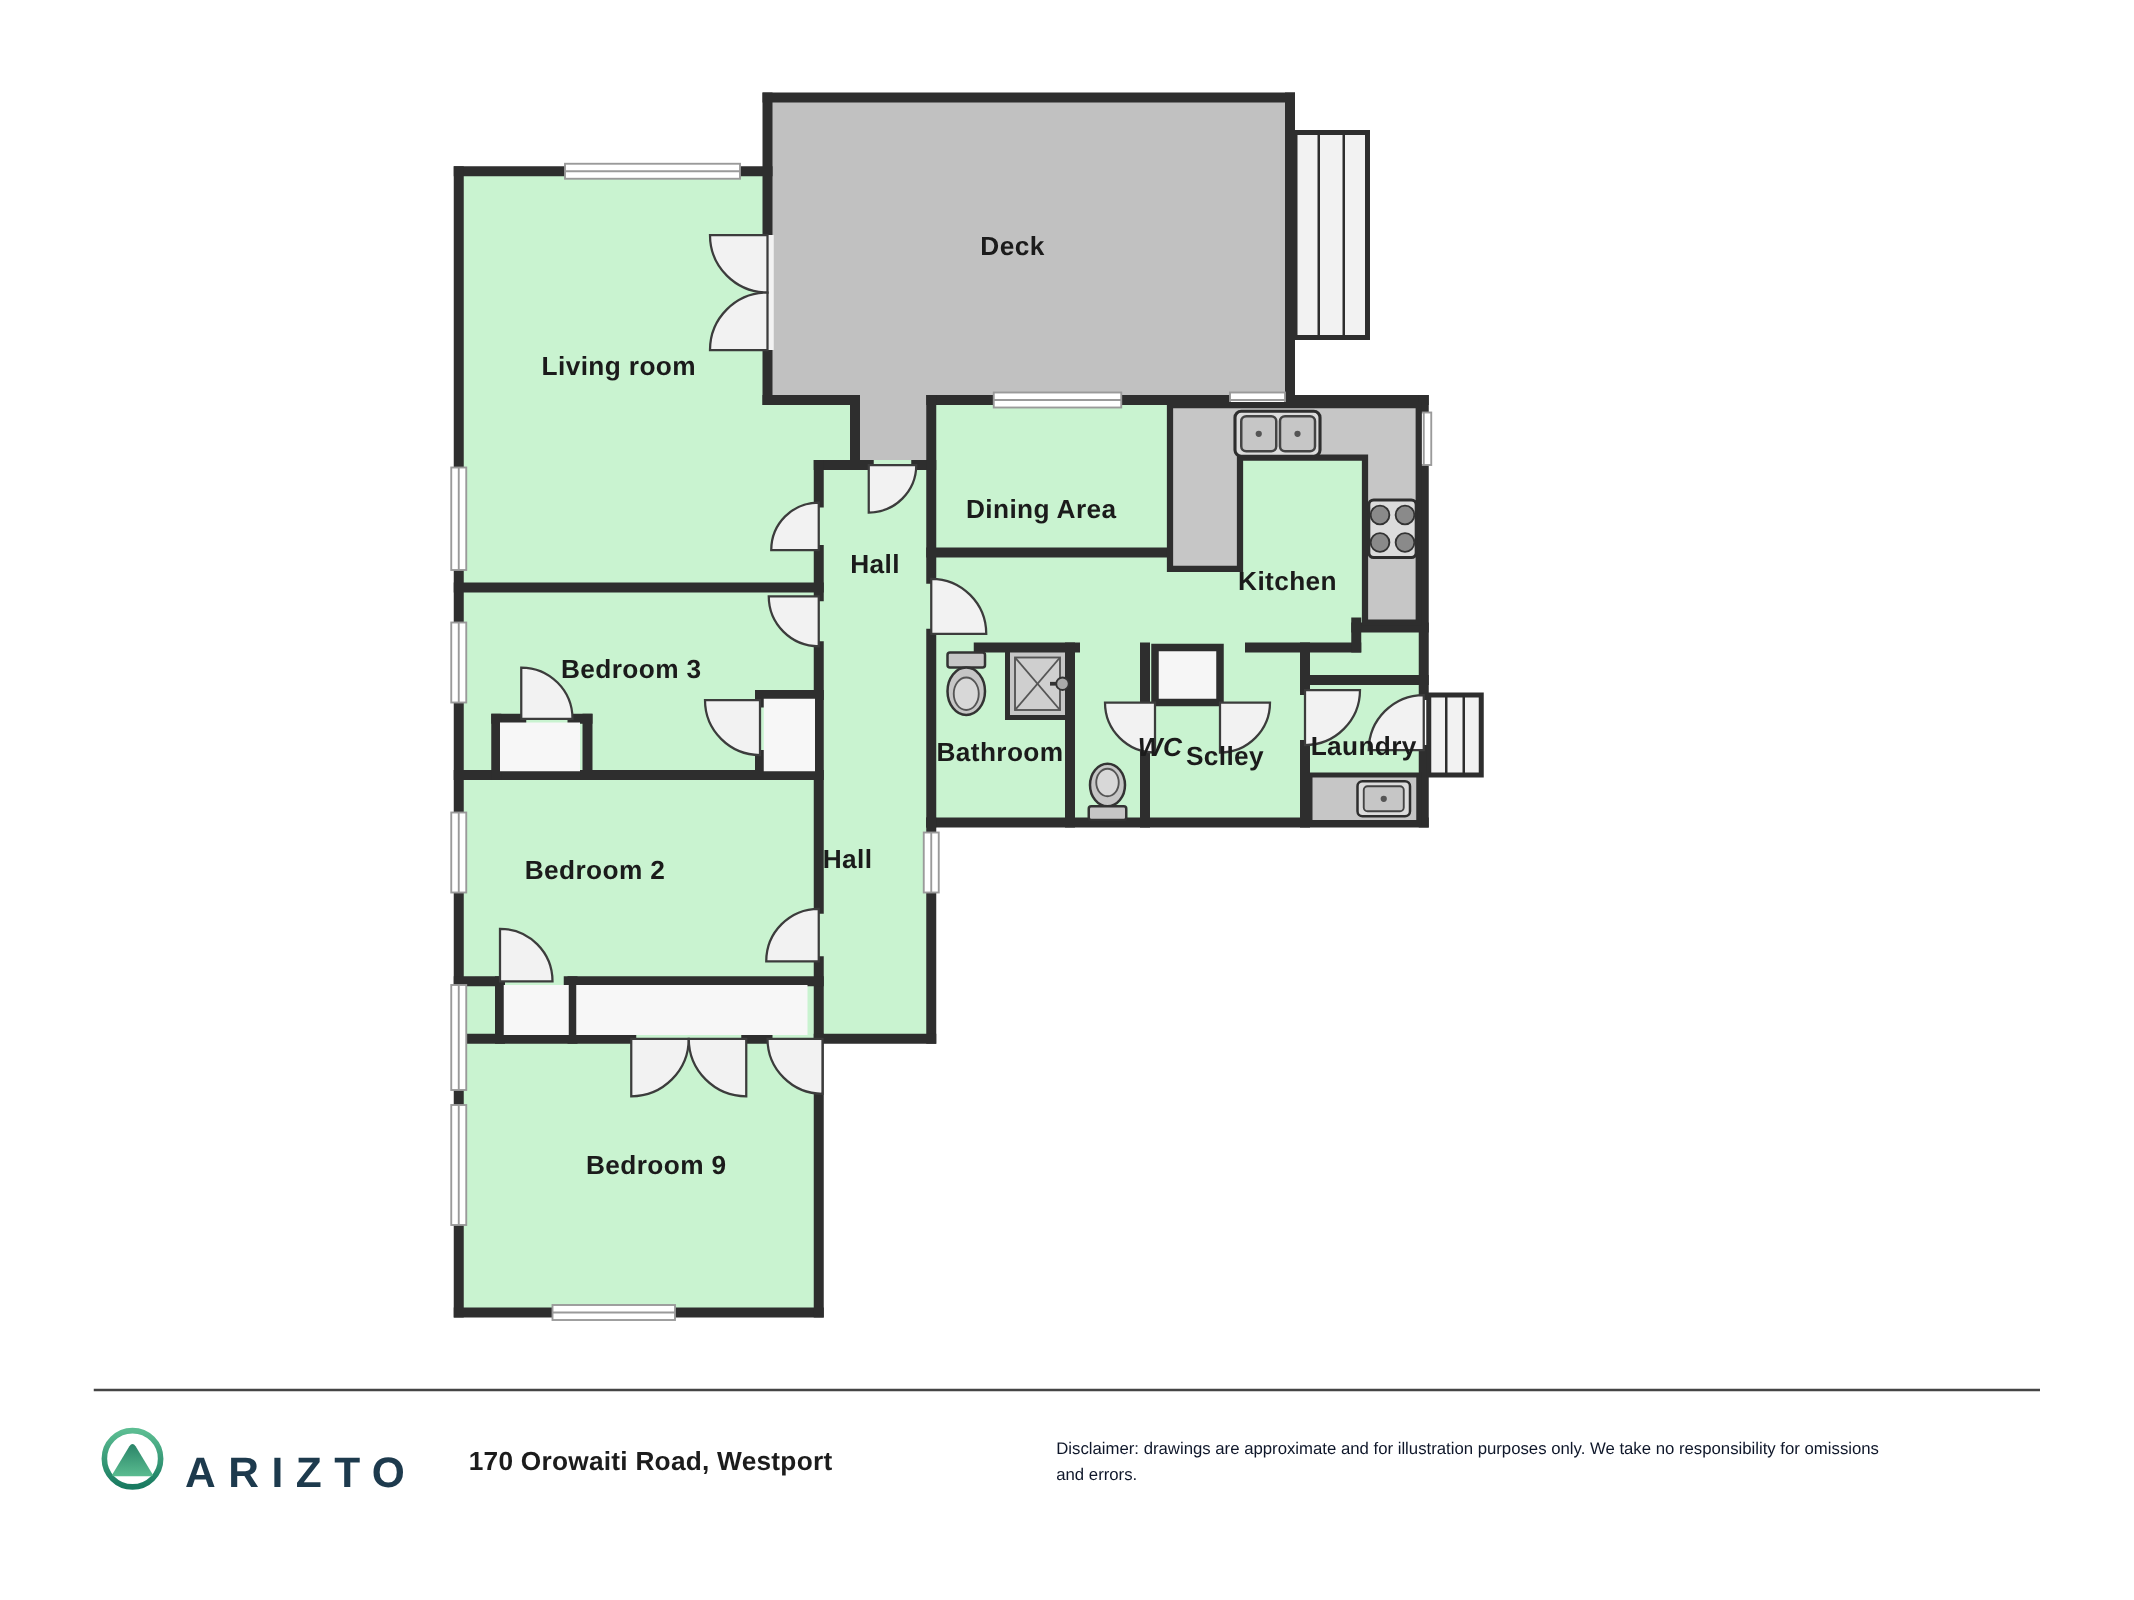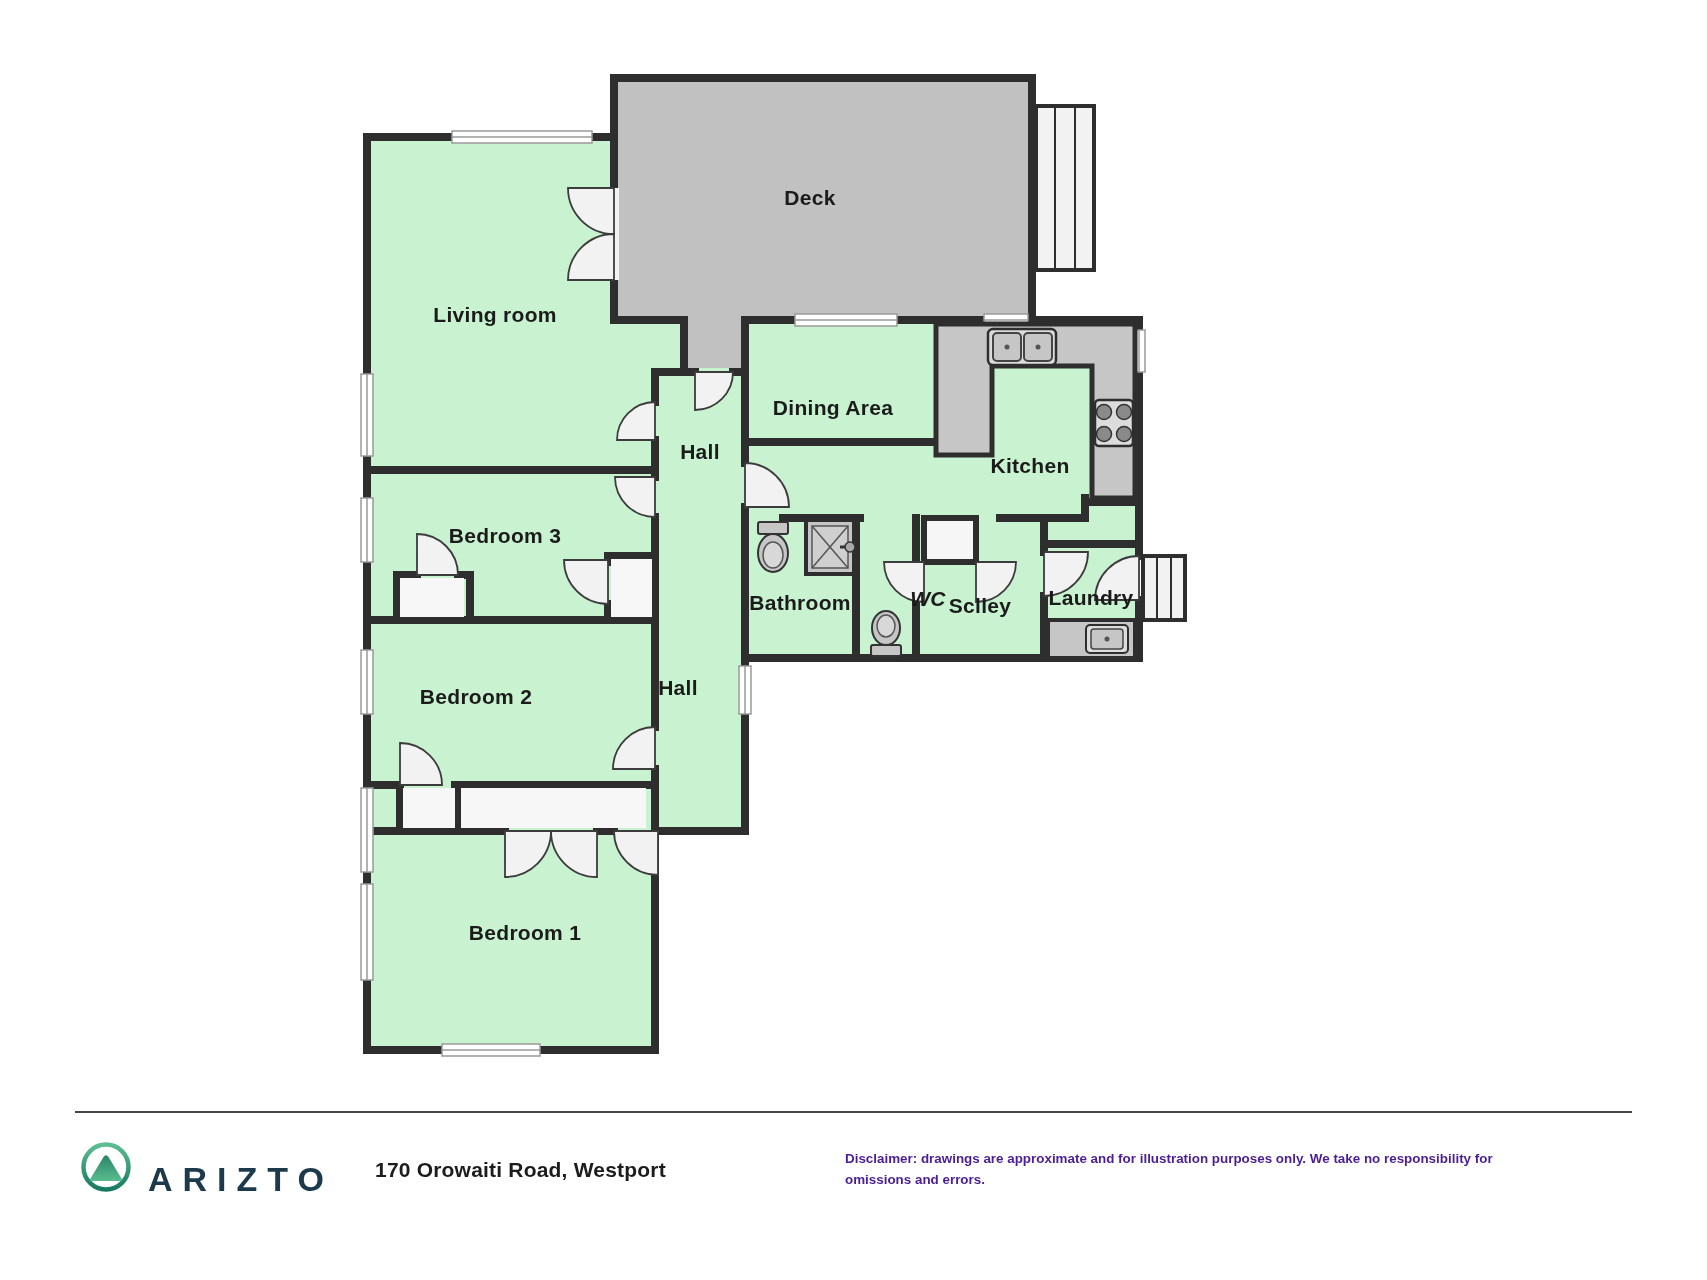--- a/index.html
+++ b/index.html
@@ -3,21 +3,21 @@
 <meta charset="utf-8">
 <style>
   html,body{margin:0;padding:0;background:#fff;}
   body{width:1707px;height:1280px;position:relative;overflow:hidden;
        font-family:"Liberation Sans",sans-serif;}
   #stage{position:absolute;left:0;top:0;width:1707px;height:1280px;}
   svg.plan{position:absolute;left:0;top:0;}
   .lbl{position:absolute;transform:translate(-50%,-50%);font-weight:700;
        font-size:21px;color:#1b1b1b;letter-spacing:.3px;white-space:nowrap;}
   
-  .lbl-living{left:495px;top:294px;margin-top:21px;}
+  .lbl-living{left:495px;top:294px;}
   .lbl-deck{left:810px;top:198px;}
   .lbl-hall-upper{left:700px;top:452px;}
   .lbl-dining{left:833px;top:408px;}
   .lbl-kitchen{left:1030px;top:466px;}
   .lbl-bathroom{left:800px;top:603px;}
   .lbl-wc{left:928px;top:599px;font-style:italic;}
   .lbl-scullery{left:980px;top:606px;}
   .lbl-laundry{left:1091px;top:598px;}
   .lbl-hall-lower{left:678px;top:688px;}
   .lbl-bed3{left:505px;top:536px;}
@@ -25,21 +25,21 @@
   .lbl-bed1{left:525px;top:933px;}
   
   .divider{position:absolute;left:75px;top:1111px;width:1557px;height:2px;
            background:#454545;}
   .logo{position:absolute;left:80px;top:1141px;width:52px;height:52px;}
   .brand{position:absolute;left:148px;top:1167px;transform:translateY(-50%);
          font-size:34px;font-weight:700;letter-spacing:10px;color:#1d3a4d;margin-top:12px;}
   .address{position:absolute;left:375px;top:1170px;transform:translateY(-50%);
            font-size:21px;font-weight:700;color:#1c1c1c;letter-spacing:.2px;}
   .disclaimer{position:absolute;left:845px;top:1148px;width:660px;
-              font-size:13.4px;line-height:21px;color:#4c1d95;font-weight:700;}
+              font-size:13.4px;line-height:21px;color:#0f172a;font-weight:400;}
 </style>
 </head>
 <body>
 
 <div id="stage">
 
   <svg class="plan" width="1707" height="1115" viewBox="0 0 1707 1115">
 
     <g>
       <rect x="614" y="78" width="418" height="242" fill="#c1c1c1"></rect>
@@ -246,21 +246,21 @@
   <span class="lbl lbl-hall-upper">Hall</span>
   <span class="lbl lbl-dining">Dining Area</span>
   <span class="lbl lbl-kitchen">Kitchen</span>
   <span class="lbl lbl-bathroom">Bathroom</span>
   <span class="lbl lbl-wc">WC</span>
   <span class="lbl lbl-scullery">Sclley</span>
   <span class="lbl lbl-laundry">Laundry</span>
   <span class="lbl lbl-hall-lower">Hall</span>
   <span class="lbl lbl-bed3">Bedroom 3</span>
   <span class="lbl lbl-bed2">Bedroom 2</span>
-  <span class="lbl lbl-bed1">Bedroom 1</span>
+  <span class="lbl lbl-bed1">Bedroom 9</span>
 
   <div class="divider"></div>
 
   <svg class="logo" viewBox="0 0 52 52">
     <defs>
       <linearGradient id="ringGrad" x1="0" y1="0" x2="0" y2="1">
         <stop offset="0" stop-color="#5cbd92"></stop>
           <stop offset="1" stop-color="#187a60"></stop>
       </linearGradient>
       <linearGradient id="mtGrad" x1="0" y1="0" x2="0" y2="1">

